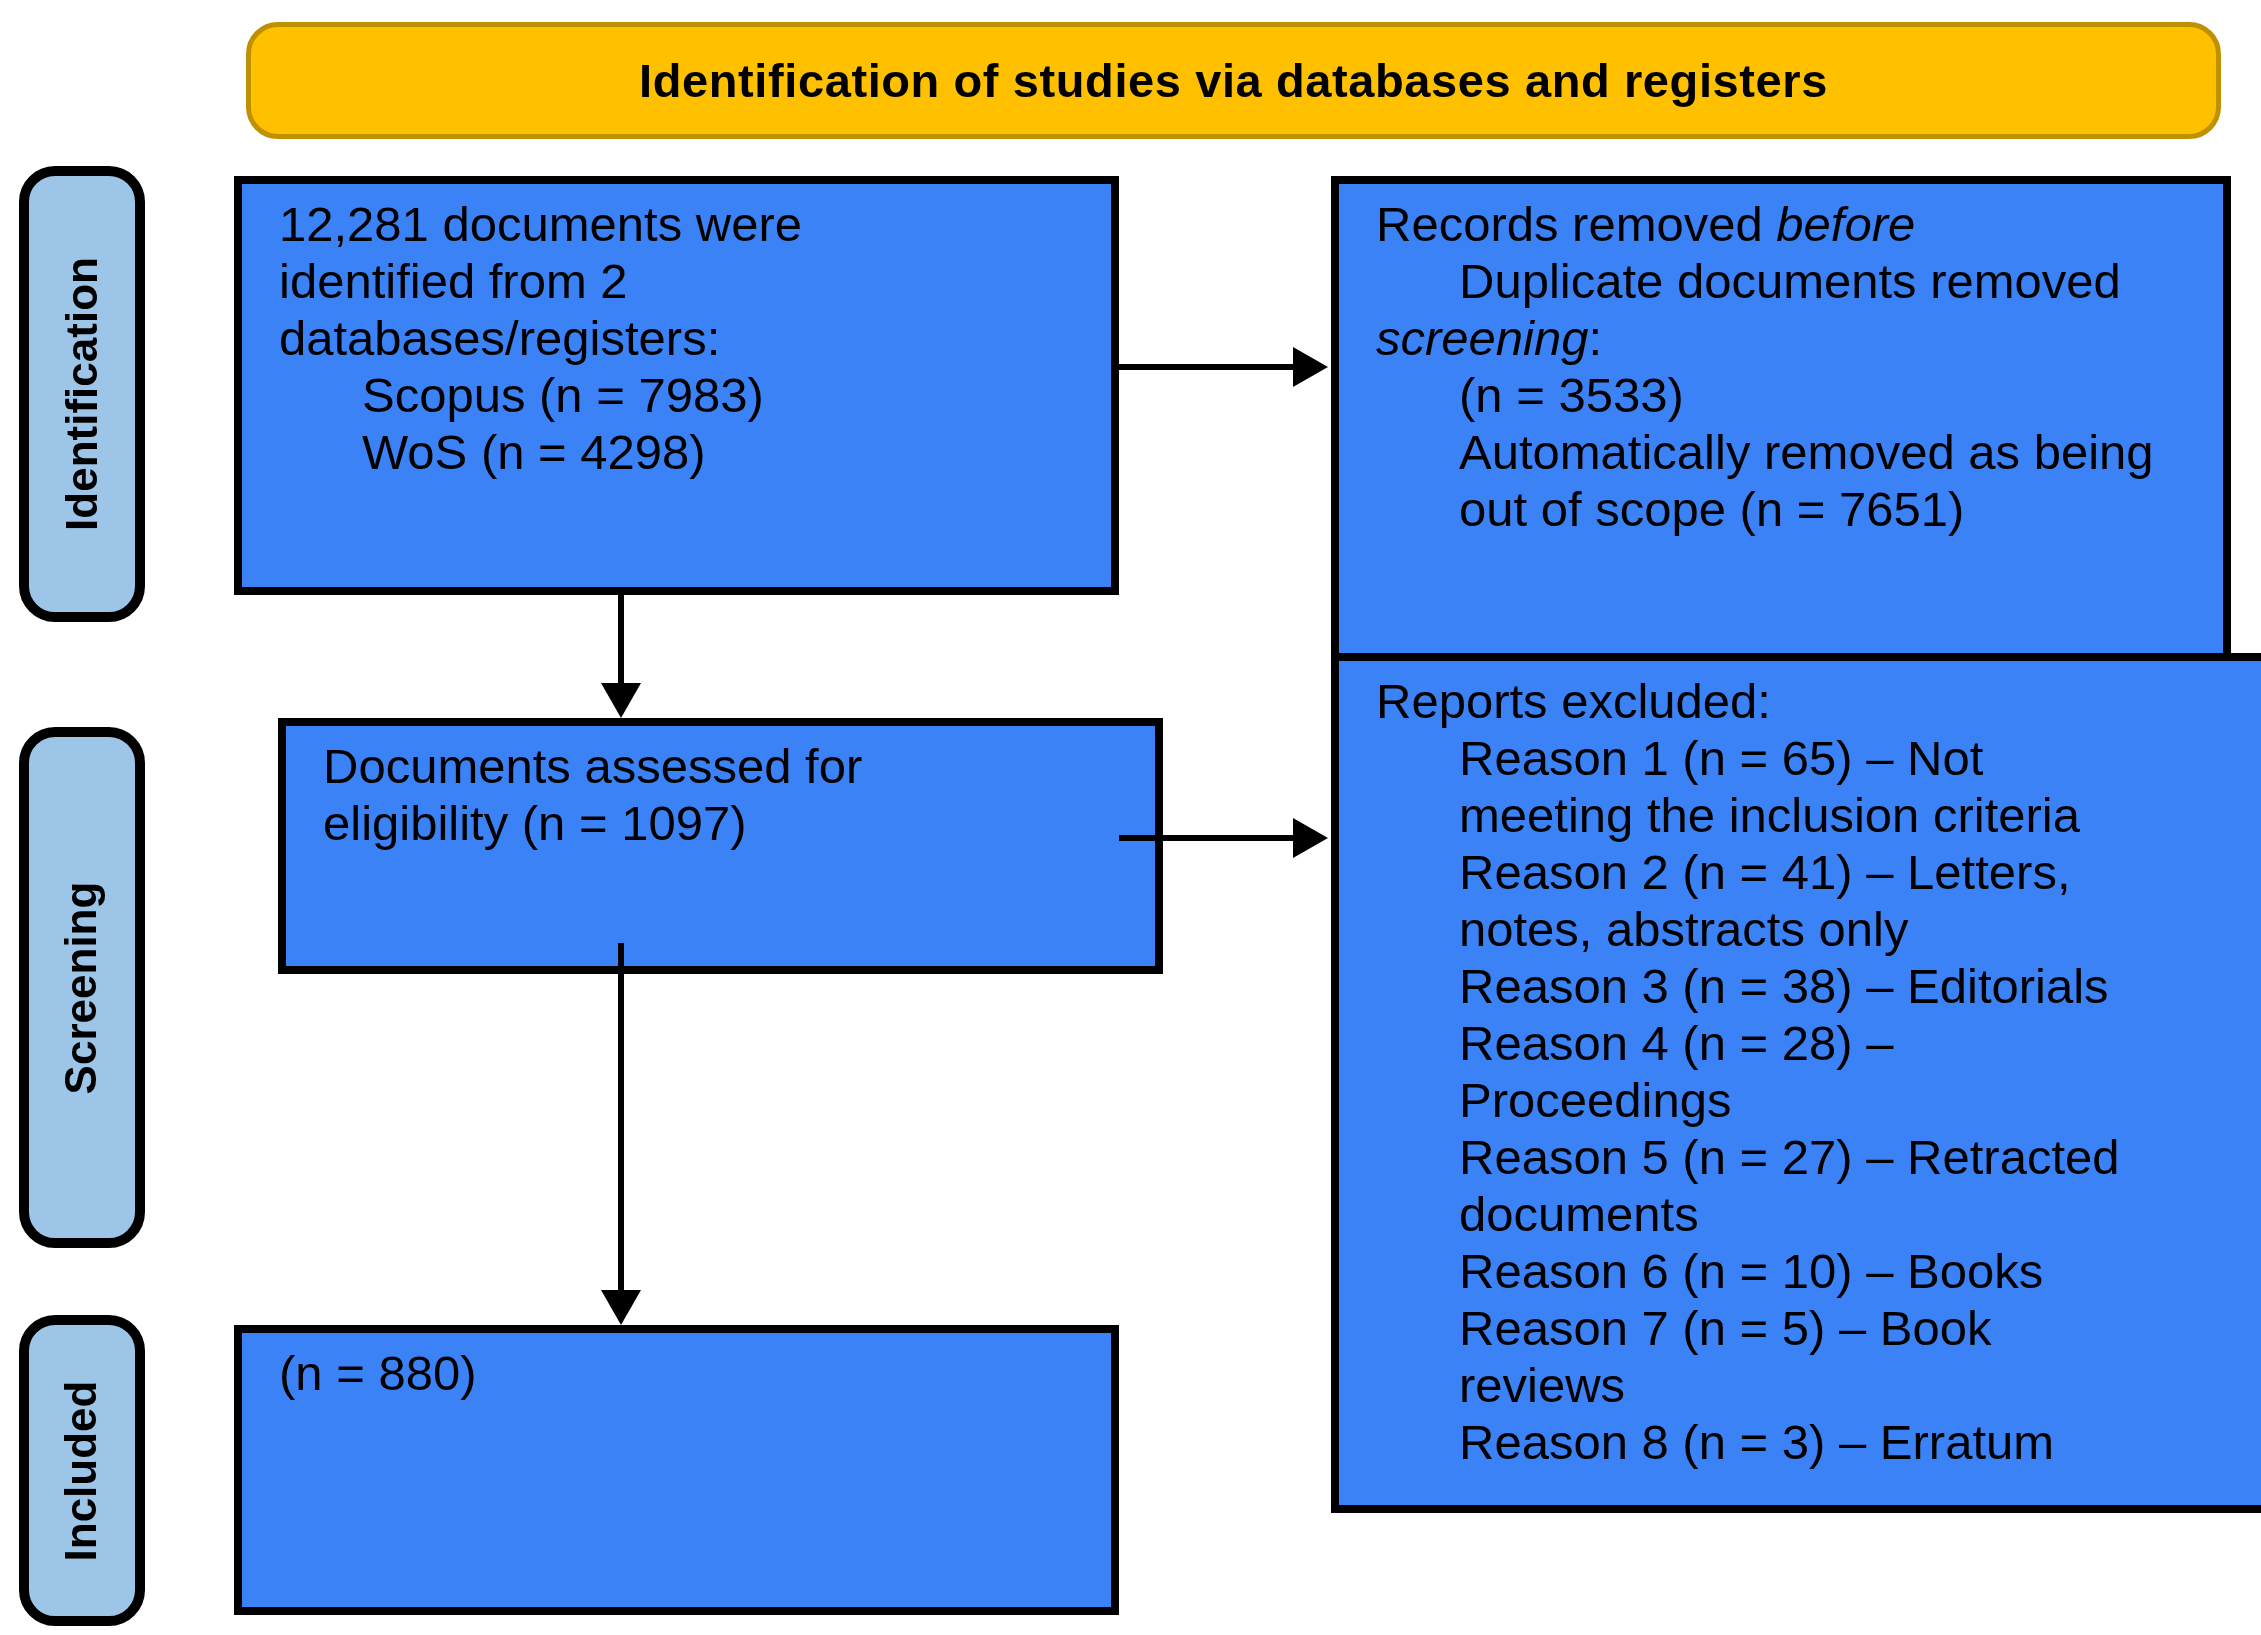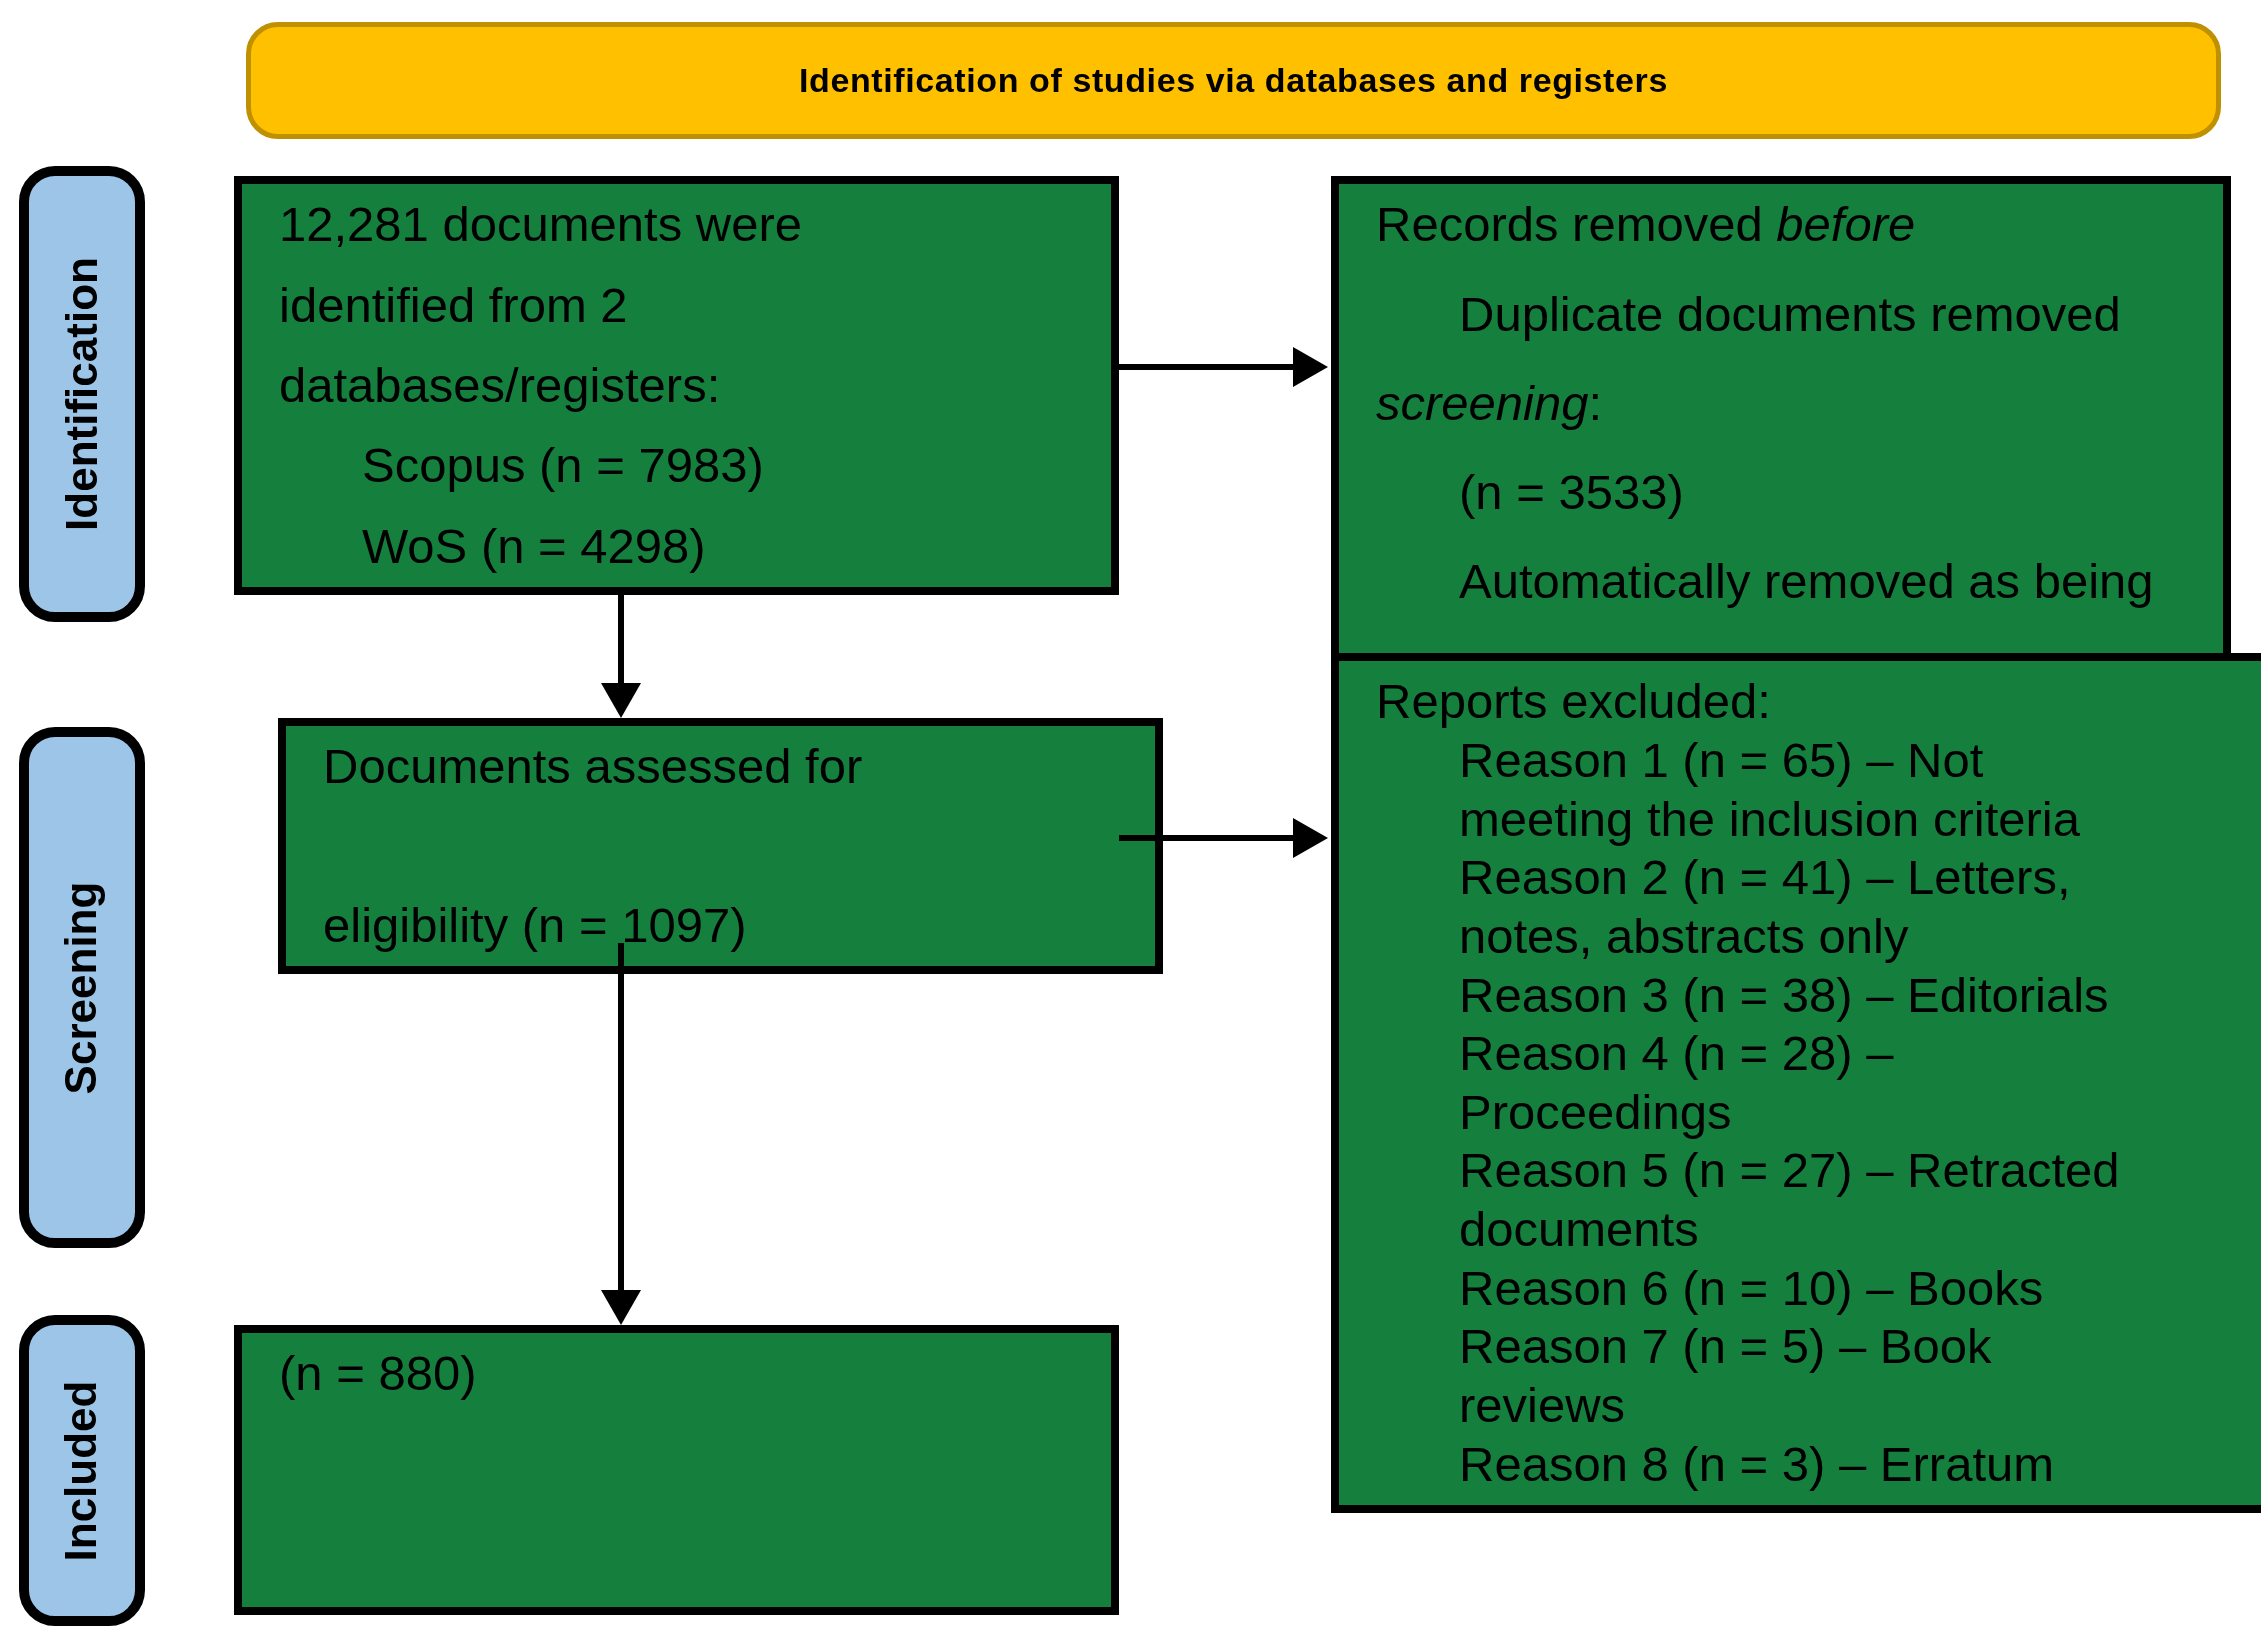--- a/index.html
+++ b/index.html
@@ -9,38 +9,38 @@
     overflow:hidden;
   }
   
   .banner {
     position:absolute; left:246px; top:21.6px; width:1975px; height:117px;
     background:var(--banner-fill,#FFC000);
     border:5px solid var(--banner-border,#BF9000);
     border-radius:32px; box-sizing:border-box;
     display:flex; align-items:center; justify-content:center;
   }
-  .banner-title { font-size:34px; font-weight:bold; letter-spacing:0.6px; }
+  .banner-title { font-size:47px; font-weight:bold; letter-spacing:0.6px; }
   
   .stage {
     position:absolute; left:18.5px; width:126px;
     background:var(--stage-fill,#9DC5E8);
     border:10px solid var(--outline,#000);
     border-radius:36px; box-sizing:border-box;
     display:flex; align-items:center; justify-content:center;
   }
   .stage-identification { top:166px;  height:456px; }
   .stage-screening      { top:727px; height:521px; }
   .stage-included       { top:1315px; height:311px; }
   .stage-text { transform:rotate(-90deg); white-space:nowrap; font-size:44px; font-weight:bold; }
   
   .flowbox {
-    position:absolute; background:#15803d;
+    position:absolute; background:#3b82f6;
     border:8px solid var(--outline,#000); box-sizing:border-box;
-    display:flex; flex-direction:column; justify-content:space-between;
+    display:flex; flex-direction:column; justify-content:flex-start;
     padding:12.3px 12.3px 12.3px 37px;
     font-size:49px; line-height:57px;
   }
   .box-identified       { left:234px;  top:176px;  width:885px; height:419px; }
   .box-records-removed  { left:1331px; top:176px;  width:900px; height:544px; }
   .box-assessed         { left:234px;  top:718px; width:885px; height:256px;margin-left:44px; }
   .box-reports-excluded { left:1331px; top:653px; width:1036px; height:860px; }
   .box-included         { left:234px;  top:1325px; width:885px; height:290px; }
   .line { white-space:nowrap; }
   .line.ind { padding-left:83px; }

